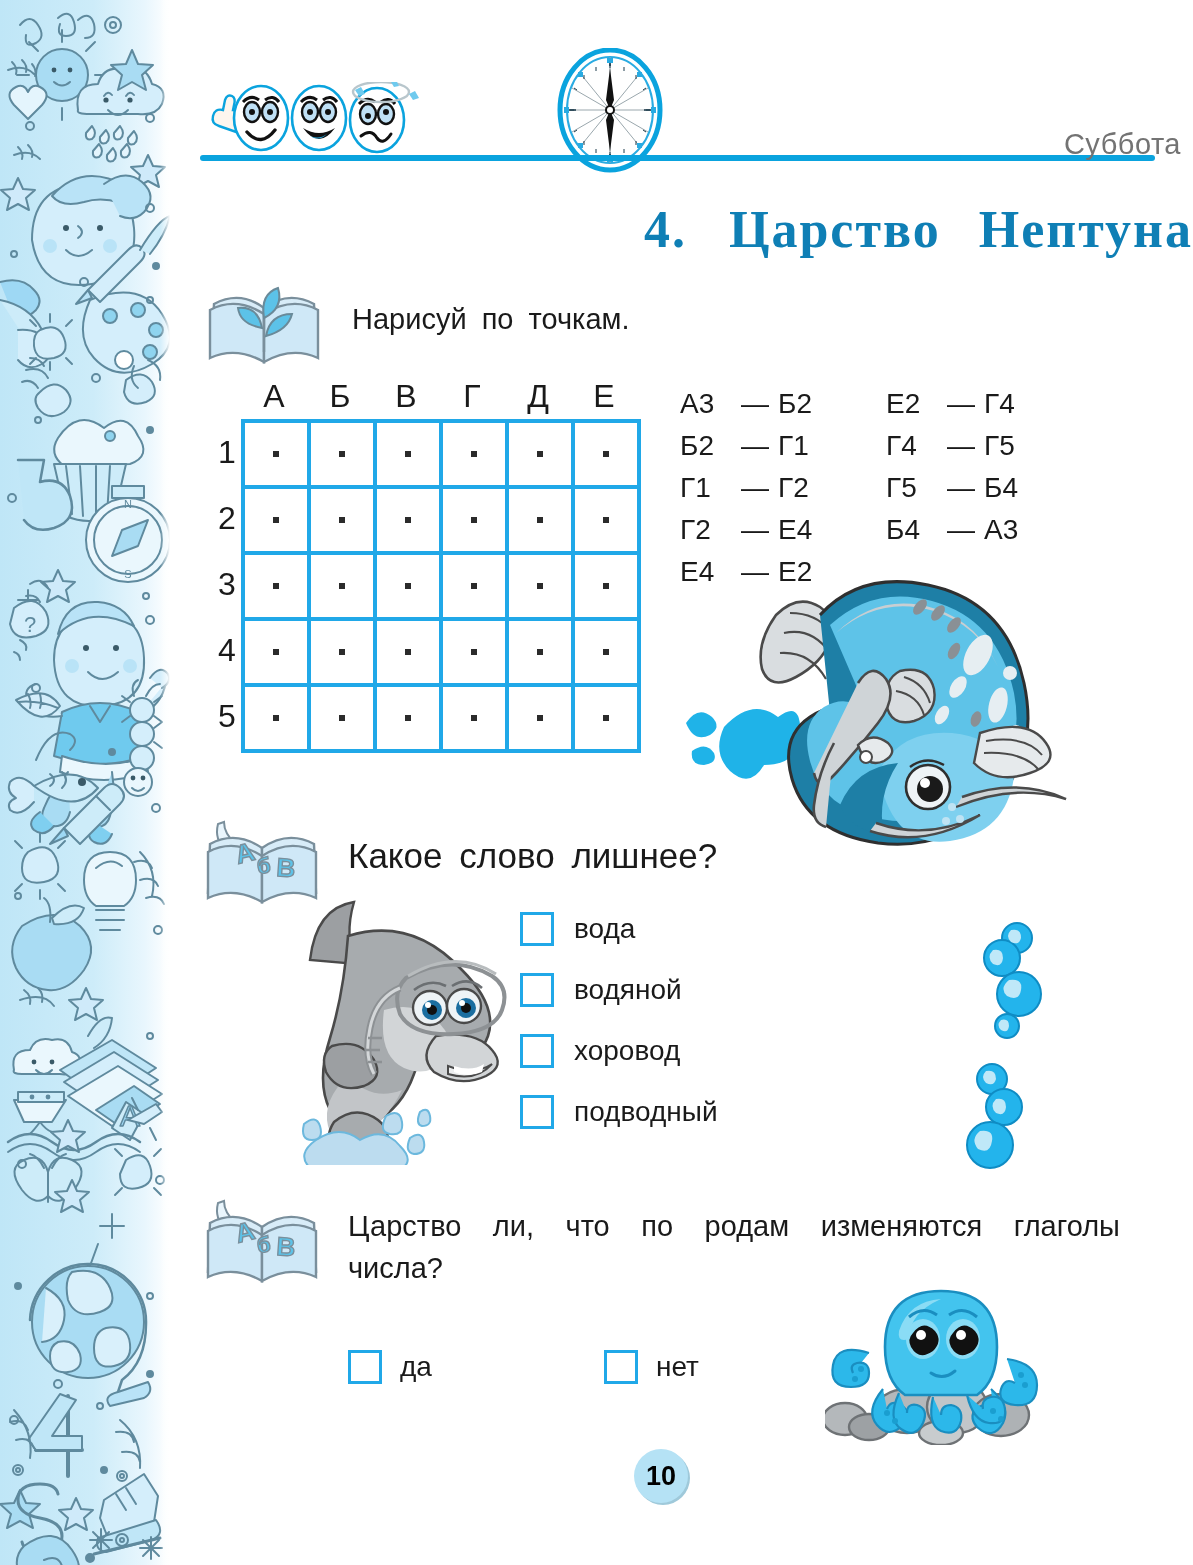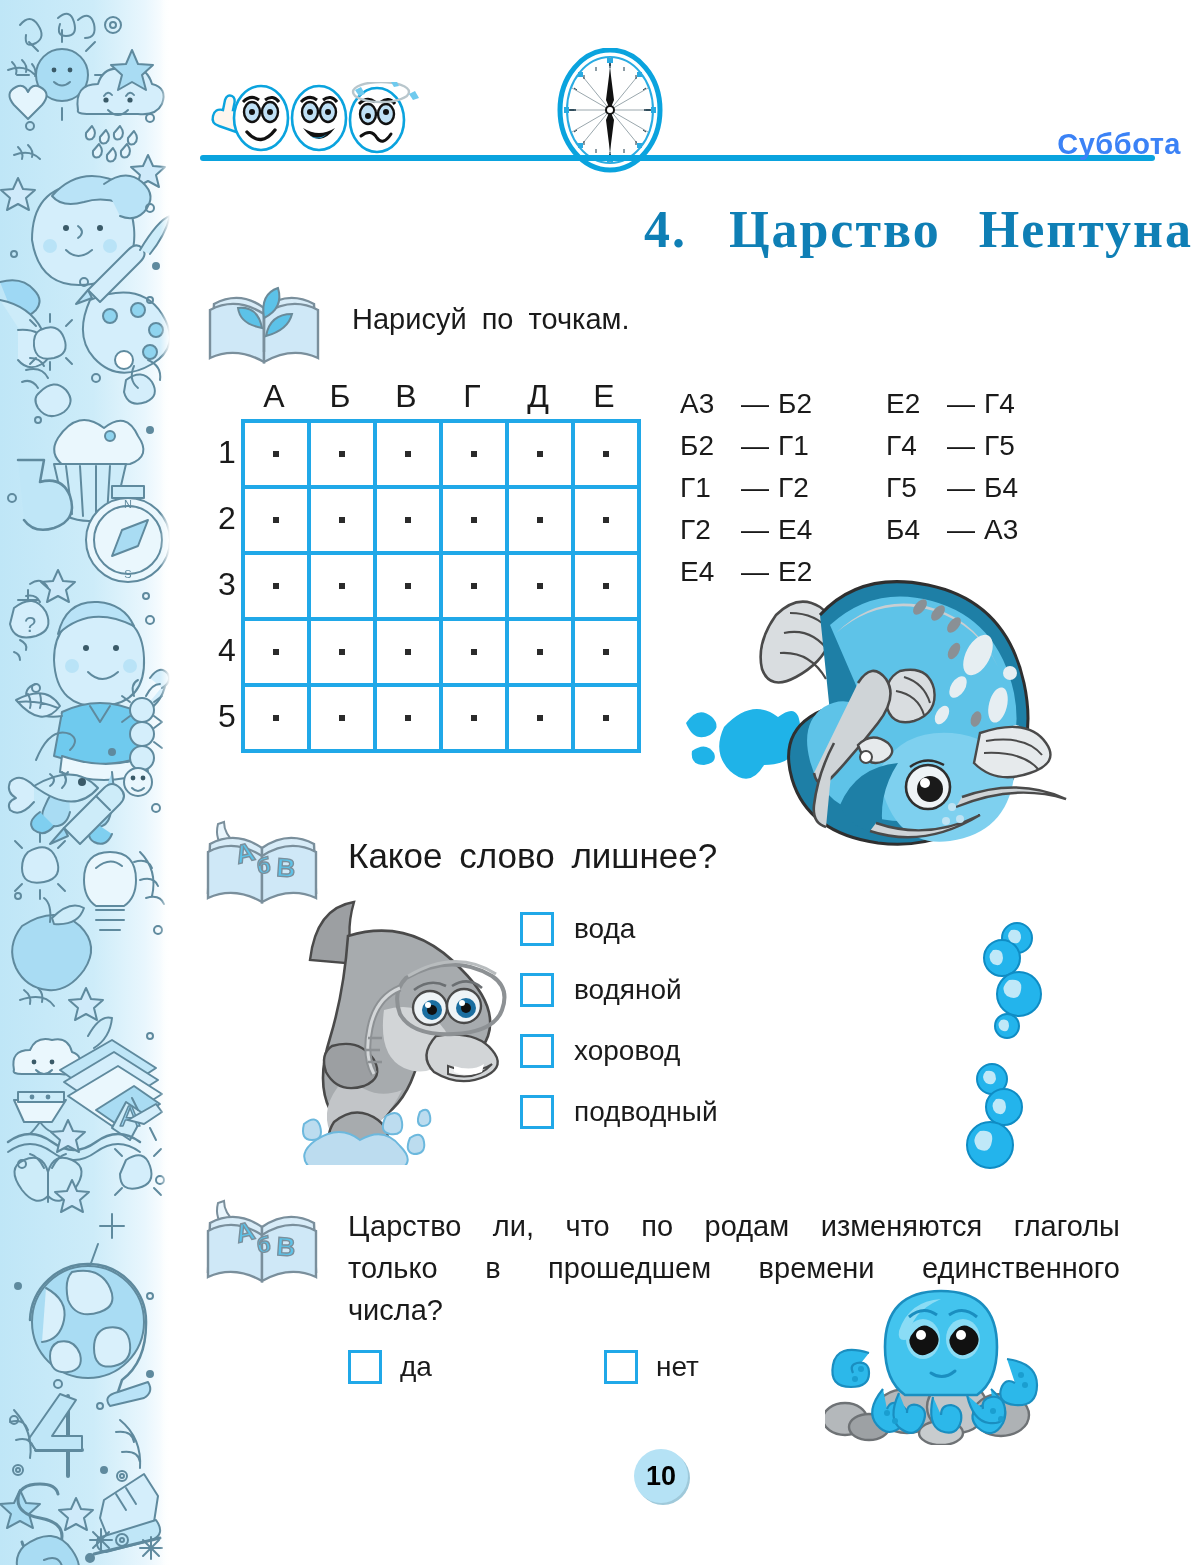--- a/index.html
+++ b/index.html
@@ -30,21 +30,21 @@
   .hdr-rule {
     position:absolute; left:30px; top:155px; width:800px; height:6px;
     background:#0aa3de; border-radius:3px;
   }
   .hdr-rule2 {
     position:absolute; left:790px; top:155px; width:195px; height:6px;
     background:#0aa3de; border-radius:3px;
   }
   .weekday {
     position:absolute; right:12px; top:128px;
-    font-size:29px; font-weight:bold; color:#3b82f6;
+    font-size:29px; font-weight:normal; color:#737373;
     letter-spacing:0.5px;
   }
   .smileys { position:absolute; left:35px; top:82px; width:220px; height:72px; }
   .compass { position:absolute; left:380px; top:48px; width:120px; height:125px; }
 
   
   .page-title {
     position:absolute; left:170px; top:200px; width:1023px;
     text-align:right;
     font-family:"Liberation Serif", serif;
@@ -836,27 +836,20 @@
 <div class="t3-text">
   <div class="t3-line j">
     <span>Царство</span>
     <span>ли,</span>
     <span>что</span>
     <span>по</span>
     <span>родам</span>
     <span>изменяются</span>
     <span>глаголы</span>
   </div>
-  <div class="t3-line j">
-    <span>только</span>
-    <span>в</span>
-    <span>прошедшем</span>
-    <span>времени</span>
-    <span>единственного</span>
-  </div>
   <div class="t3-line">
     <span>числа?</span>
   </div>
 </div>
 
 <div class="yn">
   <div class="opt2">
     <span class="cbox"></span>
     <span class="lbl">да</span>
   </div>

